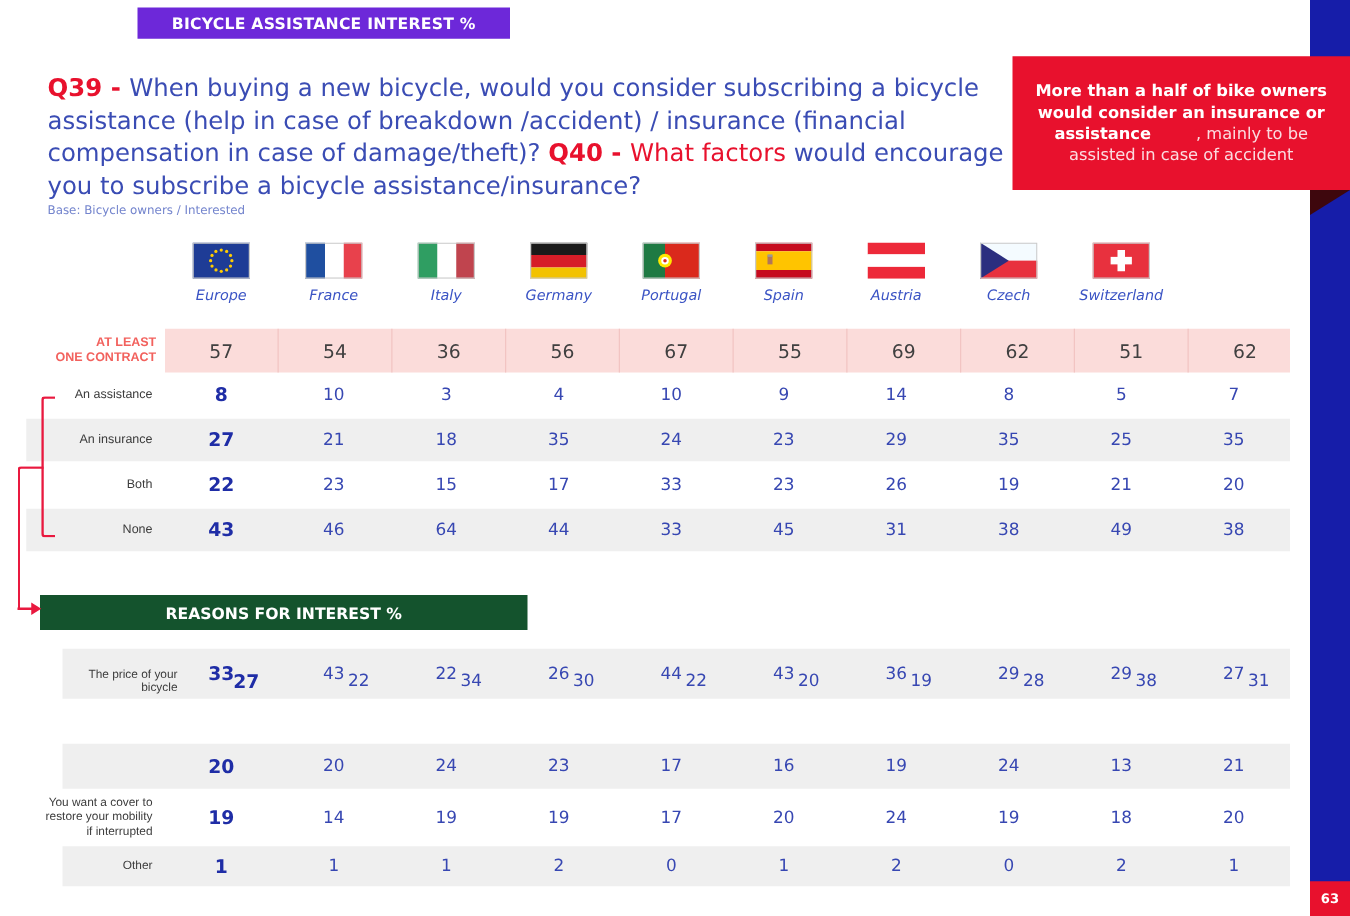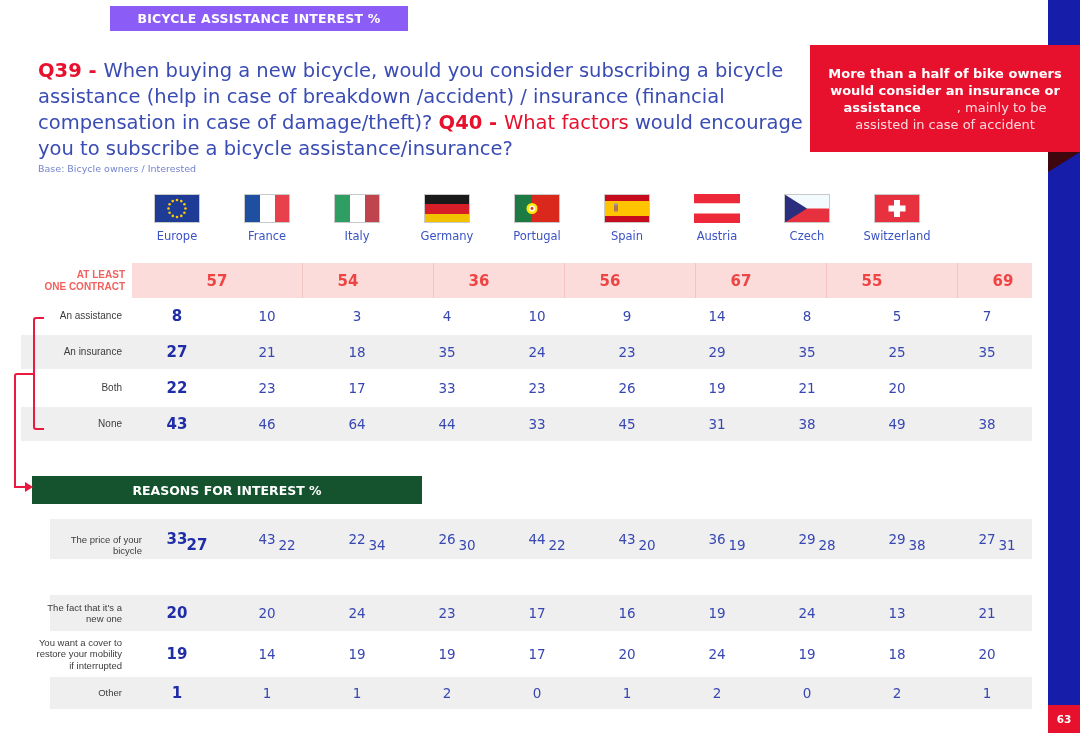--- a/index.html
+++ b/index.html
@@ -1,21 +1,21 @@
 <!DOCTYPE html>
 <html><head>
 <meta charset="utf-8">
 <style>
   html,body{margin:0;padding:0;background:#fff;}
   .page{position:relative;width:1080px;height:733px;background:#ffffff;
         font-family:"DejaVu Sans","Liberation Sans",sans-serif;overflow:hidden;}
 
   
   .top-banner{position:absolute;left:110px;top:6px;width:298px;height:25px;
-    background:#8b5cf6;color:#fff;font-weight:bold;font-size:12.5px;
+    background:#6d28d9;color:#fff;font-weight:bold;font-size:12.5px;
     display:flex;align-items:center;justify-content:center;letter-spacing:.2px;}
 
   
   .question{position:absolute;left:38px;top:58px;width:760px;
     color:#3A4CB4;font-size:19.5px;line-height:26px;}
   .q-line{white-space:nowrap;}
   .rd{color:#E8112D;}
   .bd{font-weight:bold;}
   .base-note{position:absolute;left:38px;top:163px;font-size:9.5px;color:#7384CD;}
 
@@ -28,36 +28,36 @@
   .callout .strong{font-weight:bold;}
   .ribbon-fold{position:absolute;left:1048px;top:152px;width:32px;height:20px;background:#3E070D;
     clip-path:polygon(0 0,100% 0,0 100%);z-index:2;}
   .page-badge{position:absolute;left:1048px;top:705px;width:32px;height:28px;background:#E8112D;
     color:#fff;font-size:10.5px;font-weight:bold;display:flex;align-items:center;justify-content:center;z-index:3;}
 
   
   .cols{position:absolute;left:132px;top:194px;display:flex;}
   .col{width:90px;display:flex;flex-direction:column;align-items:center;}
   .flagbox{width:46px;height:29px;}
-  .col-label{margin-top:6px;font-size:11.5px;color:#3A53C4;}
+  .col-label{margin-top:6px;font-style:italic;font-size:11.5px;color:#3A53C4;}
 
   
   .trow{position:absolute;left:0;width:1080px;}
   .stripe{position:absolute;top:1px;bottom:1px;background:#EFEFEF;}
   .rlabel{position:absolute;left:0;top:0;bottom:0;display:flex;align-items:center;
     justify-content:flex-end;text-align:right;color:#3C3C3C;font-size:10px;line-height:12px;
     white-space:pre-line;font-family:"Liberation Sans",sans-serif;}
   .vals{position:absolute;left:132px;top:0;bottom:0;display:flex;}
   .vcell{width:90px;display:flex;align-items:center;justify-content:center;
     font-size:13.5px;color:#3747B2;}
   .vcell.eu{font-weight:bold;font-size:15px;color:#1F2DA6;}
 
   
   .phead-bg{position:absolute;left:132px;width:900px;top:0;bottom:0;background:#FBDCDA;}
-  .phead .vcell{font-weight:bold;font-size:15px;color:#ef4444;border-left:1px solid #F2C4C2;margin-left:40px;}
+  .phead .vcell{font-weight:normal;font-size:15px;color:#404040;border-left:1px solid #F2C4C2;}
   .phead .vcell:first-child{border-left:none;}
   .phead .rlabel{color:#F2615D;font-weight:bold;font-size:10px;}
 
   
   .reasons-banner{position:absolute;left:32px;top:476px;width:390px;height:28px;background:#14532d;
     color:#fff;font-weight:bold;font-size:12.5px;display:flex;align-items:center;justify-content:center;}
 
   .r2 .rlabel{font-size:9.5px;line-height:11.5px;}
 
   
@@ -240,20 +240,21 @@
           <div class="vcell">35</div>
           <div class="vcell">25</div>
           <div class="vcell">35</div>
         </div>
       </div>
       <div class="trow " style="top: 370px; height: 36px;">
         <div class="rlabel" style="width:122px">Both</div>
         <div class="vals">
           <div class="vcell eu">22</div>
           <div class="vcell">23</div>
+          <div class="vcell">15</div>
           <div class="vcell">17</div>
           <div class="vcell">33</div>
           <div class="vcell">23</div>
           <div class="vcell">26</div>
           <div class="vcell">19</div>
           <div class="vcell">21</div>
           <div class="vcell">20</div>
         </div>
       </div>
       <div class="trow " style="top: 406px; height: 36px;">
@@ -305,22 +306,20 @@
           <div class="vcell">22</div>
           <div class="vcell">20</div>
           <div class="vcell">19</div>
           <div class="vcell">28</div>
           <div class="vcell">38</div>
           <div class="vcell">31</div>
         </div>
       </div>
       <div class="trow r2" style="top: 594px; height: 38px;">
         <div class="stripe" style="left:50px;width:982px"></div>
-        <div class="rlabel" style="width:122px">The fact that it's a
-new one</div>
         <div class="vals">
           <div class="vcell eu">20</div>
           <div class="vcell">20</div>
           <div class="vcell">24</div>
           <div class="vcell">23</div>
           <div class="vcell">17</div>
           <div class="vcell">16</div>
           <div class="vcell">19</div>
           <div class="vcell">24</div>
           <div class="vcell">13</div>

